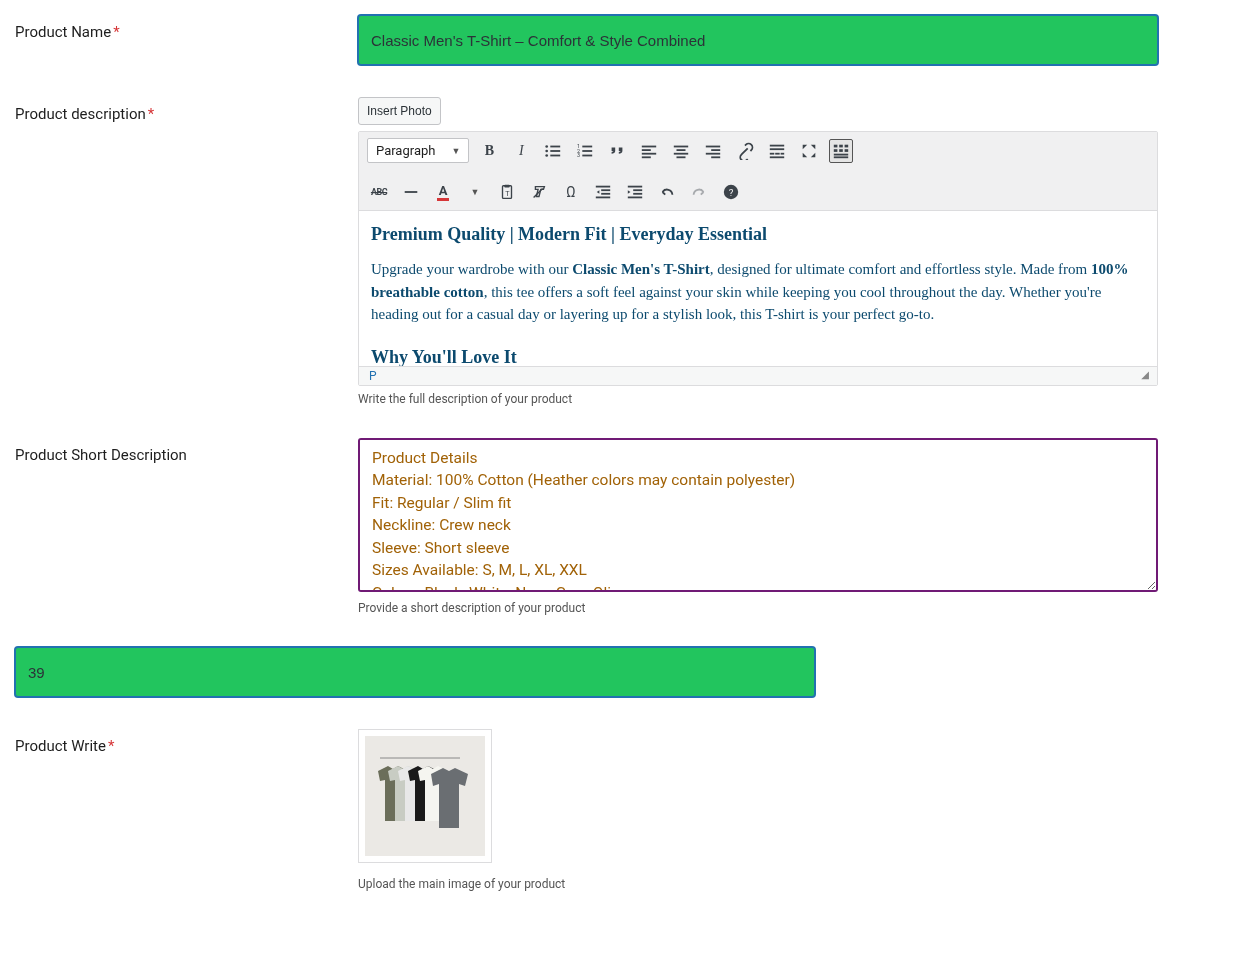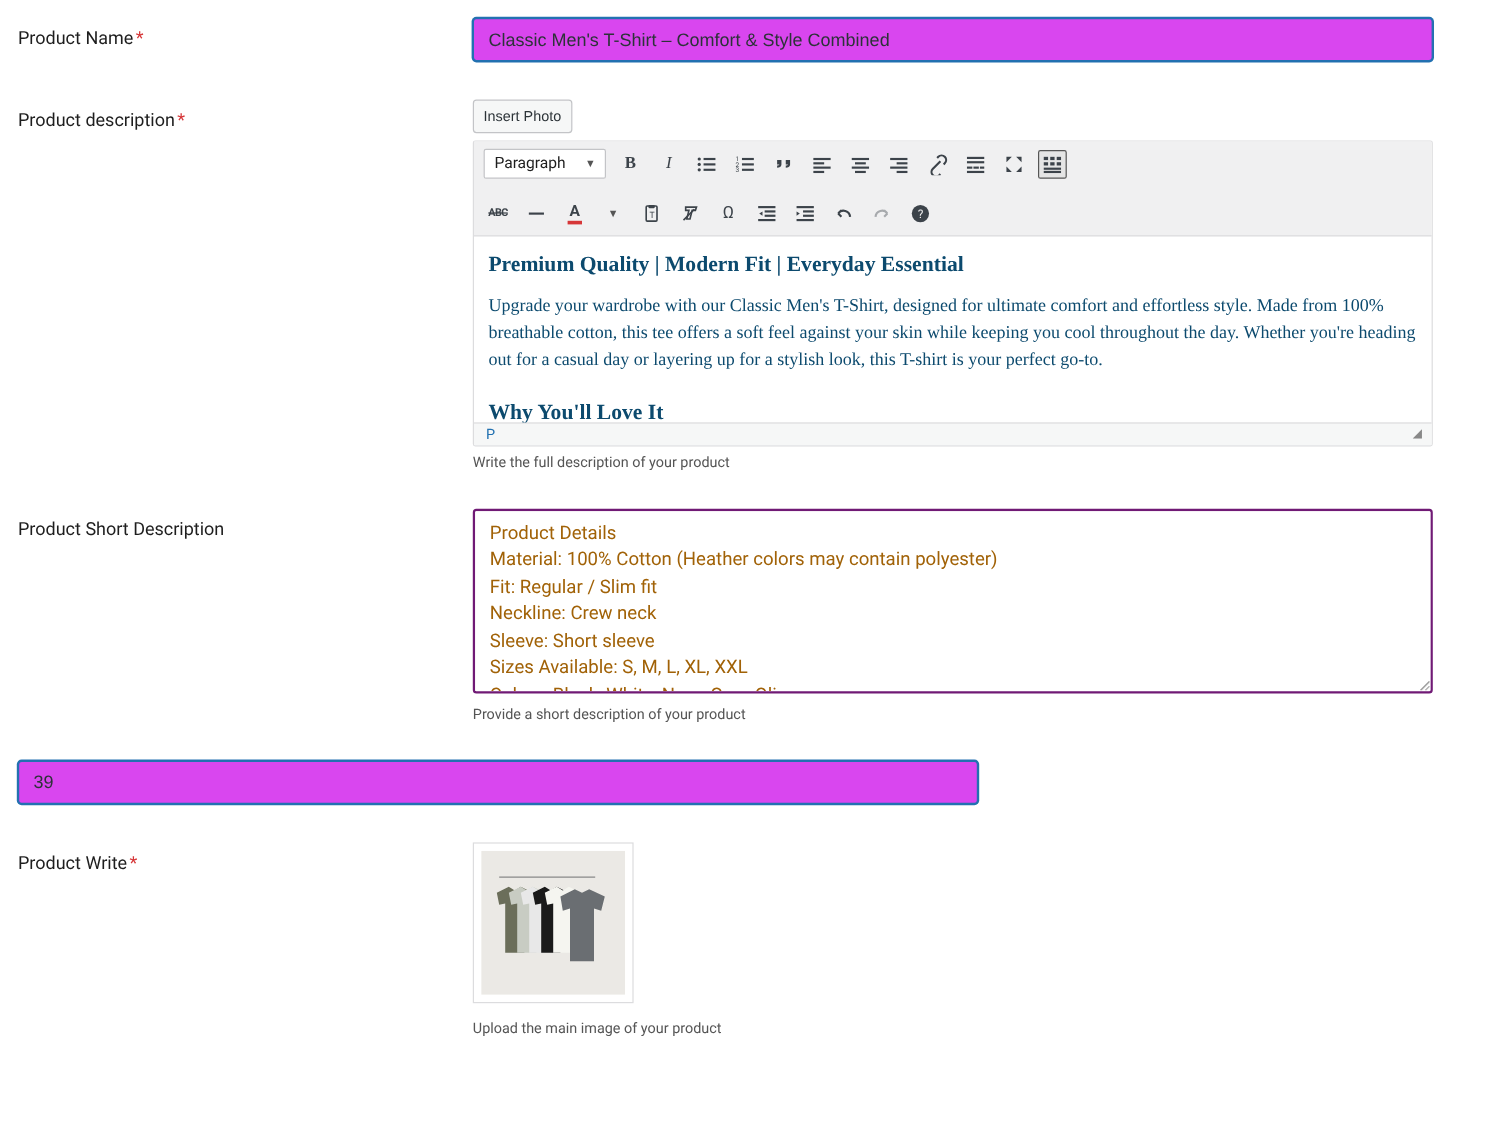--- a/index.html
+++ b/index.html
@@ -1,25 +1,25 @@
 <!DOCTYPE html>
 <html><head>
 <meta charset="utf-8">
 <style>
 * { box-sizing: border-box; margin: 0; padding: 0; }
 body { font-family: -apple-system, BlinkMacSystemFont, "Segoe UI", Roboto, sans-serif; background: #fff; color: #1e1e1e; font-size: 14px; }
 .form-container { width: 1244px; padding: 15px 15px 15px 15px; }
-.form-row { display: flex; align-items: flex-start; margin-bottom: 32px; gap: 36px; }
+.form-row { display: flex; align-items: flex-start; margin-bottom: 32px; }
 .form-label { width: 343px; flex-shrink: 0; padding-top: 8px; color: #1e1e1e; font-size: 15px; }
 .required { color: #d63638; margin-left: 2px; }
 .form-field { flex: 1; max-width: 800px; }
 .text-input {
-  width: 100%; height: 36px; padding: 6px 12px;
+  width: 100%; height: 50px; padding: 6px 12px;
   border: 1px solid #2271b1; border-radius: 3px;
-  font-size: 15px; color: #2c3338; background: #d946ef;
+  font-size: 15px; color: #2c3338; background: #22c55e;
   box-shadow: 0 0 0 1px #2271b1; outline: none;
 }
 .helper-text { font-size: 12px; color: #555; margin-top: 6px; }
 
 .insert-photo-btn {
   display: inline-block; padding: 6px 8px; font-size: 12px;
   border: 1px solid #c3c4c7; border-radius: 3px;
   background: #f6f7f7; color: #2c3338; cursor: pointer; margin-bottom: 6px;
 }
 .editor-wrap { border: 1px solid #dcdcde; border-radius: 2px; background: #fff; }
@@ -43,21 +43,21 @@
 .tb-txt.italic { font-style: italic; font-weight: normal;}
 .color-a { border-bottom: 3px solid #d63638; padding: 0 2px; font-size: 13px; font-weight:bold;}
 
 .editor-content {
   padding: 10px 12px; font-family: Georgia, 'Times New Roman', serif;
   color: #0c4a6e; font-size: 15px; line-height: 1.5; height: 155px; overflow: hidden;
 }
 .editor-content h3 { font-size: 18px; font-weight: bold; margin-bottom: 10px; }
 .editor-content h3.lower { margin-top: 18px; margin-bottom: 0;}
 .editor-content p { margin-bottom: 6px; }
-.editor-content strong { font-weight: normal; }
+.editor-content strong { font-weight: bold; }
 .editor-status { display:flex; justify-content:space-between; border-top: 1px solid #dcdcde; padding: 2px 10px; font-size: 12px; color: #2271b1; background:#f6f7f7;}
 .resize-handle { color:#888; font-size:10px; letter-spacing:-2px;}
 
 .textarea-input {
   width: 100%; height: 154px; padding: 7px 12px;
   border: 2px solid #701a75; border-radius: 3px;
   font-size: 15.5px; color: #a16207; background: #fff;
   font-family: -apple-system, BlinkMacSystemFont, "Segoe UI", Roboto, sans-serif;
   resize: vertical; outline: none; line-height: 1.45; overflow-y: scroll;
 }

